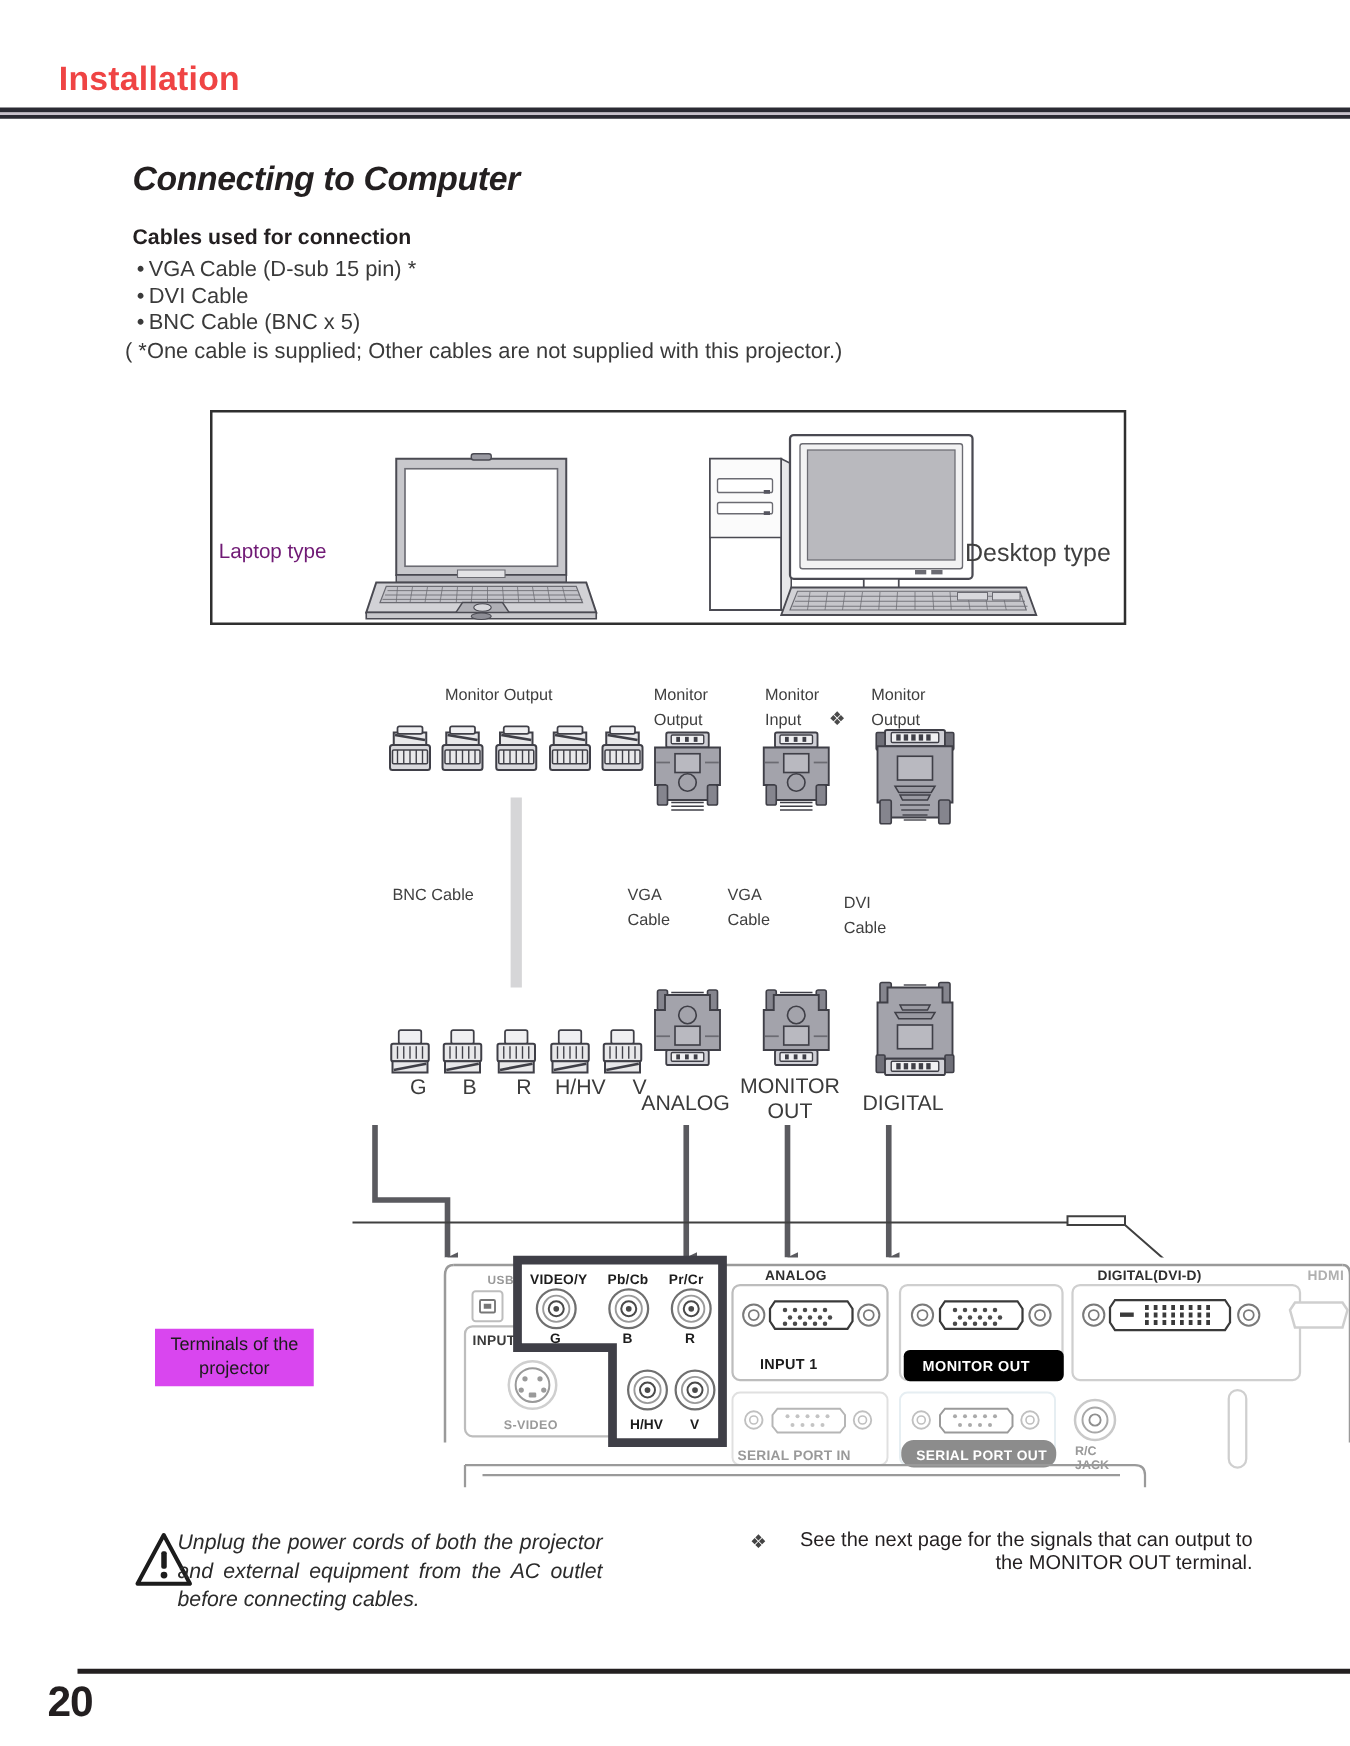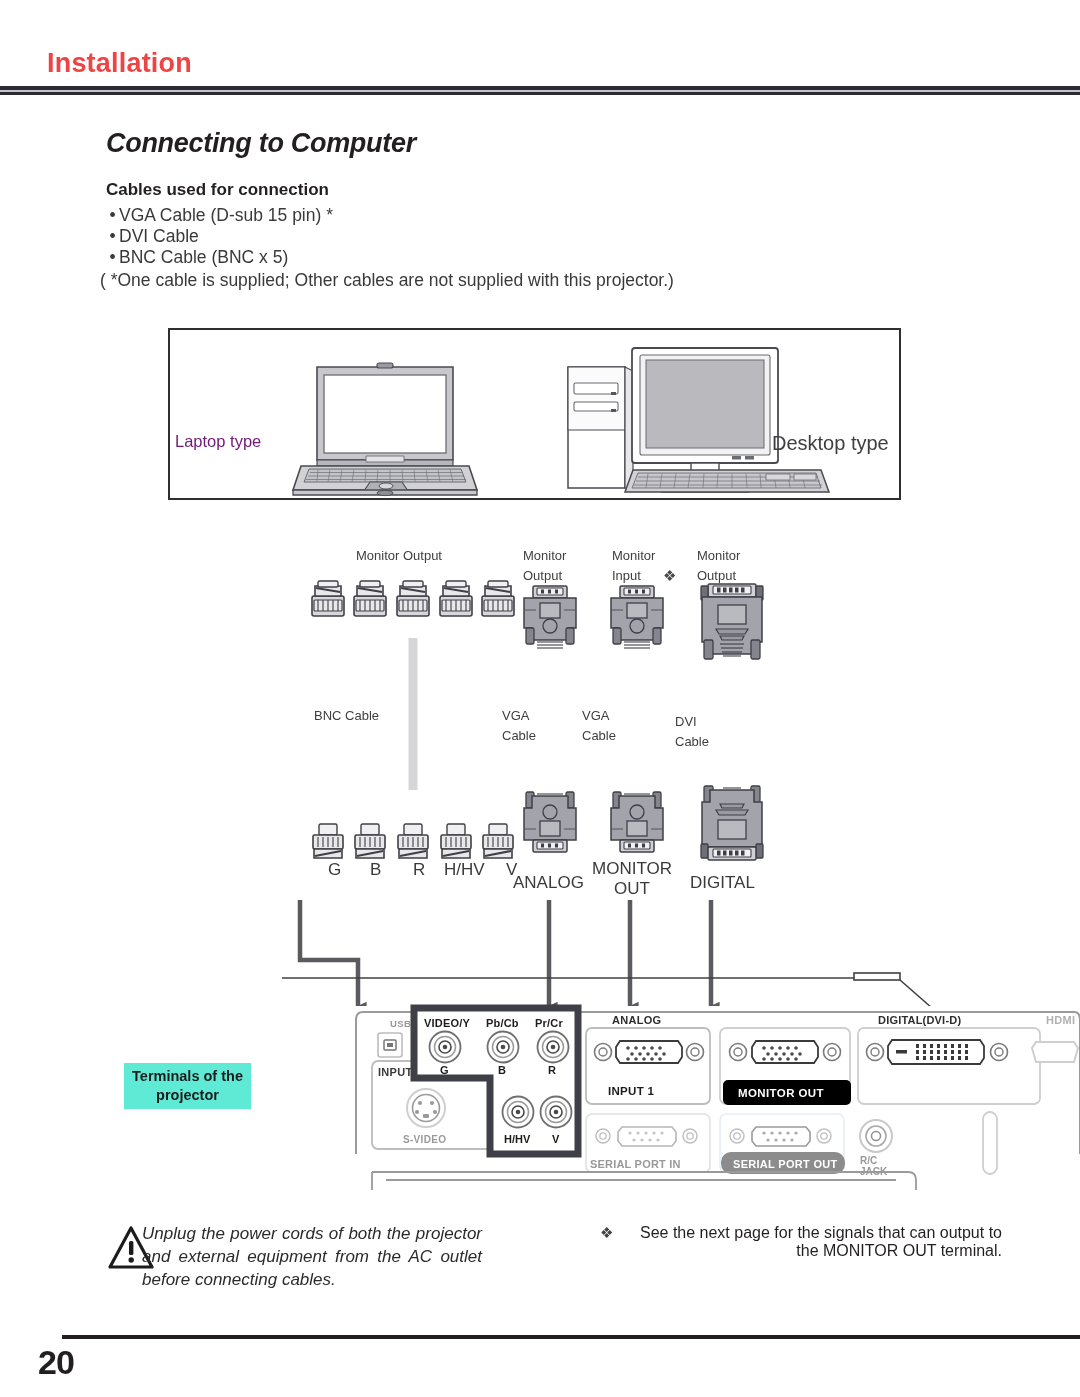--- a/index.html
+++ b/index.html
@@ -94,24 +94,24 @@
   #lbl-hhv  { left: 444px; top: 860px; }
   #lbl-v    { left: 506px; top: 860px; }
   #lbl-analog  { left: 513px; top: 873px; }
   #lbl-monout  { left: 592px; top: 859px; }
   #lbl-digital { left: 690px; top: 873px; text-align: right; }
 
   
   #terminals-callout {
     position: absolute; left: 124px; top: 1063px;
     width: 127px; height: 46px;
-    background: #5eead4;
+    background: #d946ef;
     display: flex; align-items: center; justify-content: center;
     text-align: center;
-    font-size: 14.5px; font-weight: bold; line-height: 19px;
+    font-size: 14.5px; font-weight: normal; line-height: 19px;
     color: #1c1c1c;
   }
   #warning-text {
     position: absolute; left: 142px; top: 1222px;
     width: 340px;
     font-size: 17px; font-style: italic; line-height: 23px;
     color: #2b2b2b;
     text-align: justify;
   }
   #note-diamond { position:absolute; left: 600px; top: 1224px; font-size: 15px; color:#444; }

